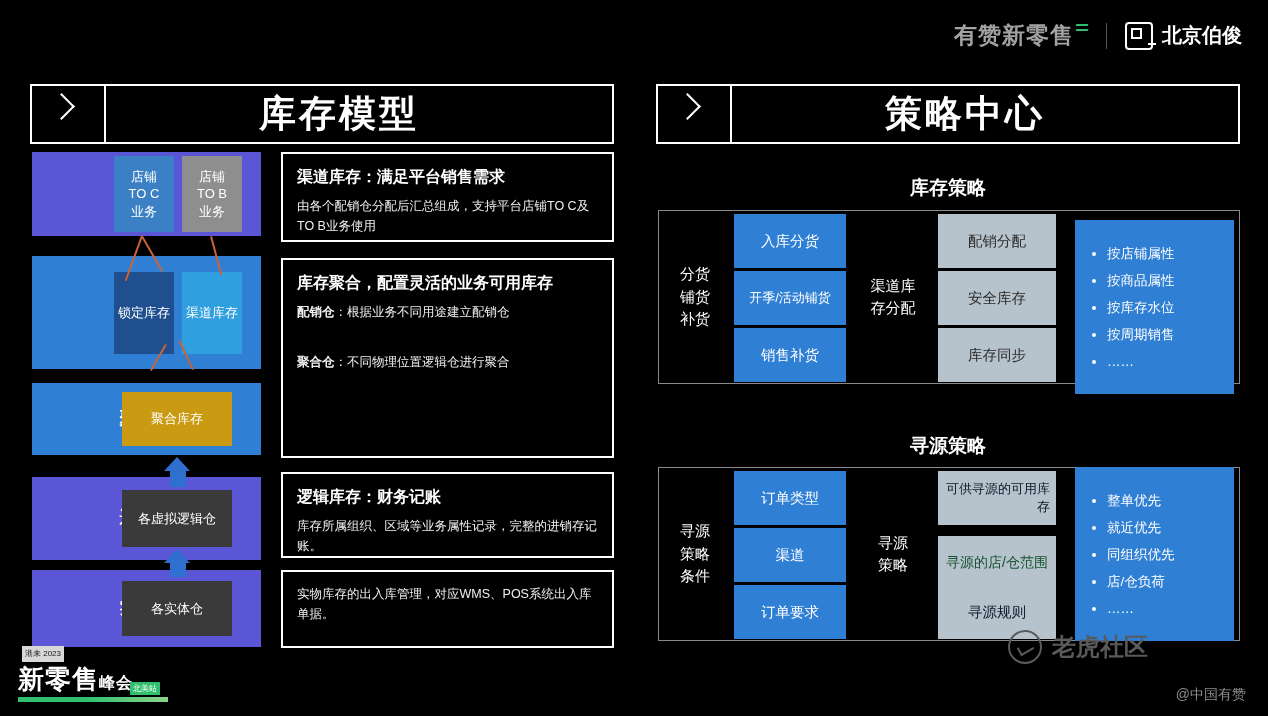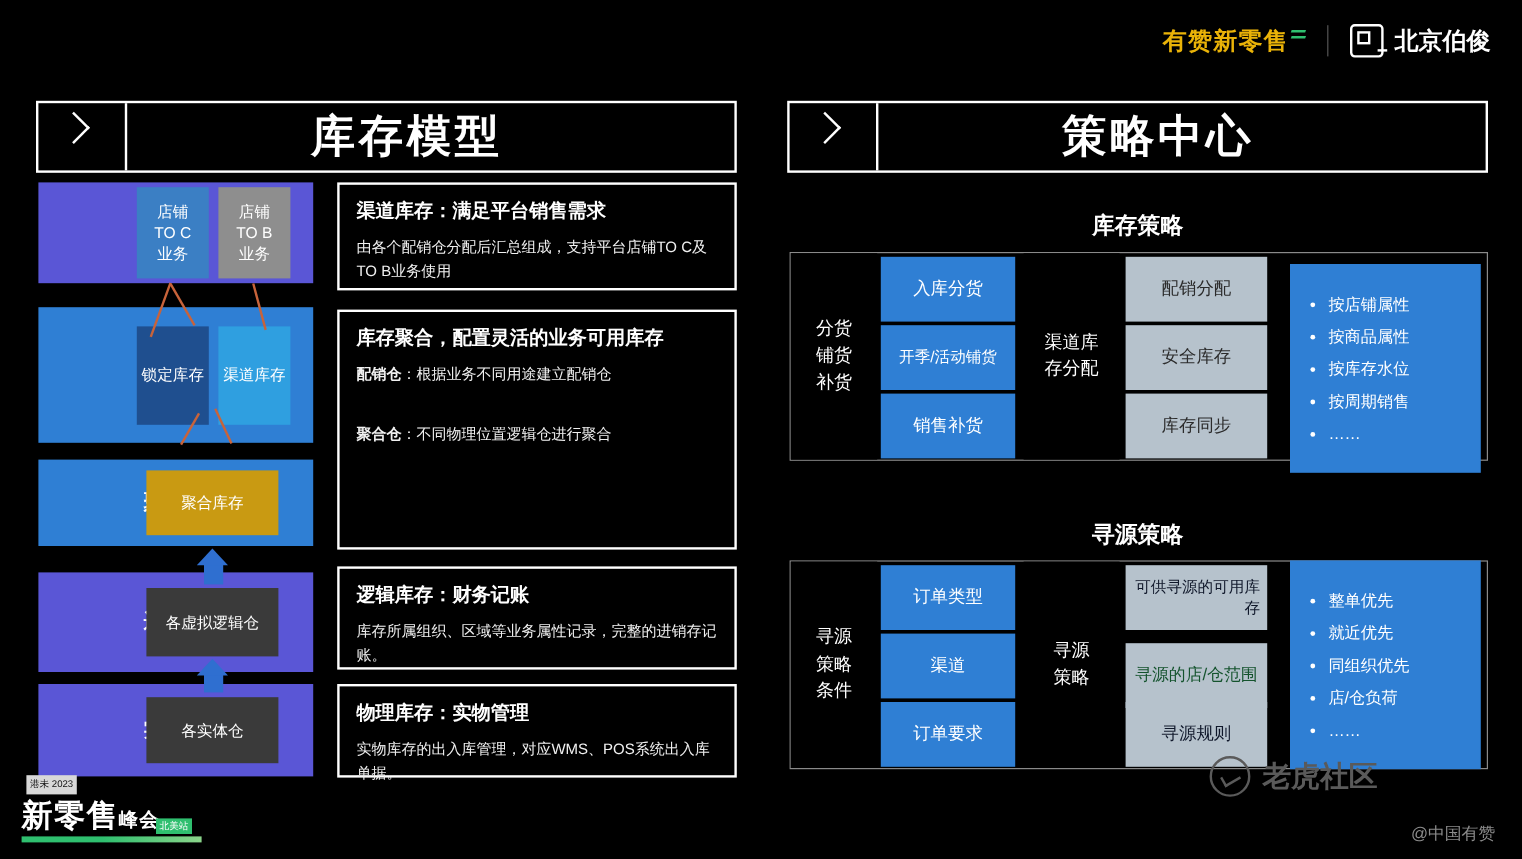--- a/index.html
+++ b/index.html
@@ -19,24 +19,24 @@
   
   .brandbar {
     position: absolute;
     top: 20px;
     right: 26px;
     display: flex;
     align-items: center;
     gap: 18px;
   }
   .brand-yz {
-    font-size: 20px;
+    font-size: 23px;
     font-weight: bold;
     letter-spacing: 1px;
-    color: #eab308;
+    color: #a3a3a3;
     position: relative;
     padding-right: 14px;
   }
   .brand-yz .slash {
     position: absolute;
     right: 0;
     top: 4px;
     width: 12px;
     height: 14px;
   }
@@ -380,21 +380,20 @@
     <b>聚合仓</b><span>：不同物理位置逻辑仓进行聚合</span>
   </p>
 </div>
 
 <div class="panel" style="left:281px; top:472px; width:333px; height:86px;">
   <h3>逻辑库存：财务记账</h3>
   <p>库存所属组织、区域等业务属性记录，完整的进销存记账。</p>
 </div>
 
 <div class="panel" style="left:281px; top:570px; width:333px; height:78px;">
-  <h3>物理库存：实物管理</h3>
   <p>实物库存的出入库管理，对应WMS、POS系统出入库单据。</p>
 </div>
 
 <div class="sub-title" style="top:175px;">库存策略</div>
 
 <div class="grid-wrap" style="left:658px; top:210px; width:582px; height:174px;"></div>
 
 <div class="cell" style="left:659px; top:211px; width:72px; height:172px; background:#000; white-space:pre-line;">
   <span class="cell-label">分货
 铺货

